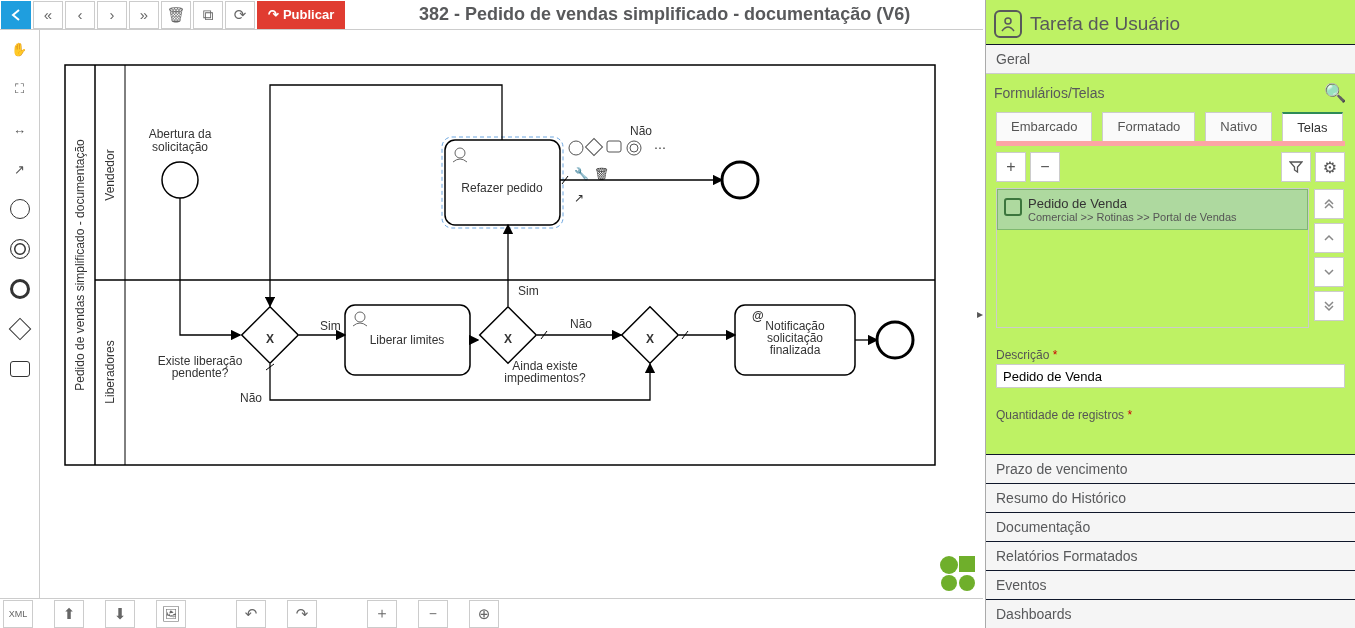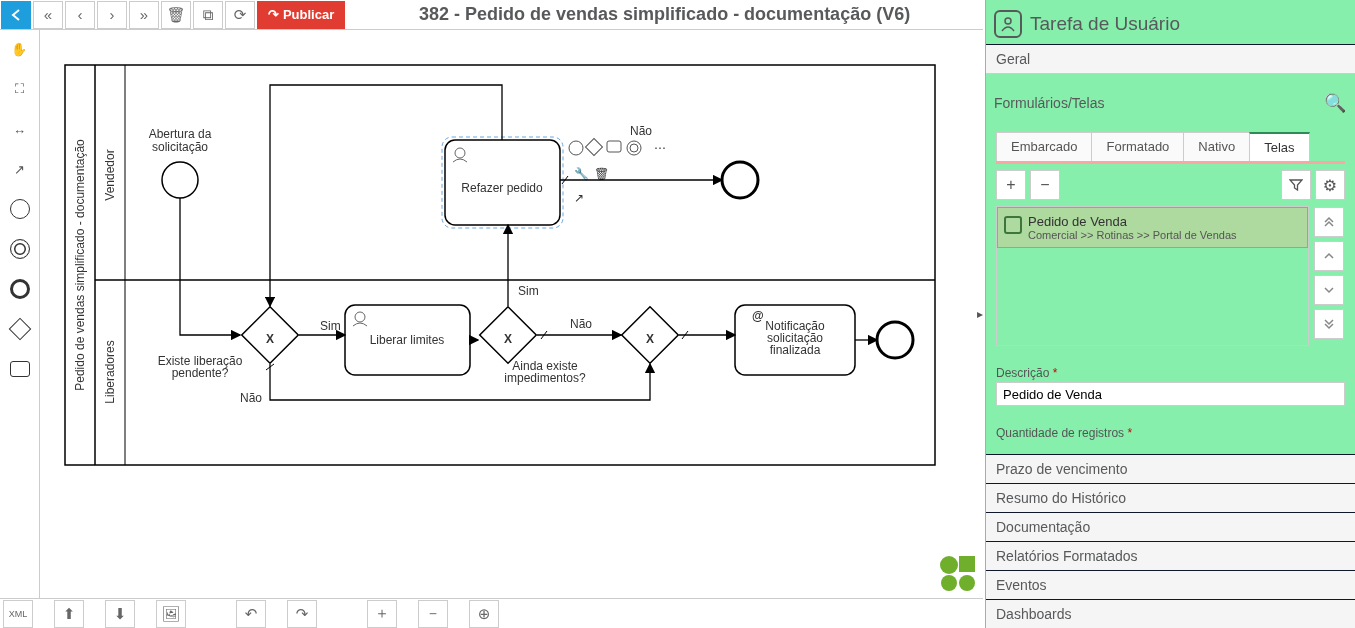--- a/index.html
+++ b/index.html
@@ -12,28 +12,28 @@
 .left-tools{position:absolute;left:0;top:30px;width:40px;bottom:30px;border-right:1px solid #ccc;display:flex;flex-direction:column;align-items:center;padding-top:5px;gap:12px}
 .tool{width:28px;height:28px;display:flex;align-items:center;justify-content:center;color:#555;cursor:pointer}
 .circle{width:20px;height:20px;border:1.5px solid #333;border-radius:50%}
 .circle.dbl{box-shadow:inset 0 0 0 3px #fff, inset 0 0 0 4.5px #333}
 .circle.thick{border-width:3px;width:20px;height:20px}
 .diamond{width:16px;height:16px;border:1.5px solid #333;transform:rotate(45deg)}
 .user-task-icon{width:20px;height:16px;border:1.5px solid #333;border-radius:3px;position:relative}
 .canvas{position:absolute;left:40px;top:30px;right:372px;bottom:30px;overflow:hidden}
 .bottombar{position:absolute;left:0;right:372px;bottom:0;height:30px;border-top:1px solid #ccc;display:flex;align-items:center;gap:19px;padding:0 2px}
 .logo{position:absolute;right:378px;bottom:35px;width:40px;height:40px}
-.right-panel{position:absolute;right:0;top:0;width:370px;bottom:0;border-left:1px solid #aaa;background:#86efac;display:flex;flex-direction:column}
+.right-panel{position:absolute;right:0;top:0;width:370px;bottom:0;border-left:1px solid #aaa;background:#bef264;display:flex;flex-direction:column}
 .panel-title{display:flex;align-items:center;gap:8px;padding:10px 8px 6px;font-size:19px;color:#58595B}
 .panel-title .ico{width:28px;height:28px;border:2px solid #58595B;border-radius:6px;display:flex;align-items:center;justify-content:center}
 .acc{padding:6px 10px;border-top:1px solid #0f172a;font-size:14px;color:#58595B;background:#f5f5f5;cursor:pointer}
 .section{flex:1;display:flex;flex-direction:column;min-height:0;overflow:visible;padding:0 10px}
-.search-row{display:flex;align-items:center;justify-content:space-between;padding:18px 8px;border-top:1px solid #ccc}
+.search-row{display:flex;align-items:center;justify-content:space-between;padding:8px 8px;border-top:1px solid #ccc}
 .search-row .lbl{font-size:14px;color:#58595B}
-.tabs{display:flex;gap:0;margin:0 0 6px;border-bottom:3px solid #fca5a5}
+.tabs{display:flex;gap:11px;margin:0 0 6px;border-bottom:5px solid #fca5a5}
 .tab{padding:6px 14px;border:1px solid #ccc;border-bottom:none;background:#fafafa;color:#555;cursor:pointer;font-size:13px;margin-right:-1px}
 .tab.active{border-top:2px solid #2E8B57;background:#fff;color:#333;font-weight:normal}
 .row-actions{display:flex;gap:4px;align-items:center;margin-bottom:6px;justify-content:space-between}
 .row-actions .left,.row-actions .right{display:flex;gap:4px}
 .sq-btn{width:30px;height:30px;border:1px solid #ccc;display:flex;align-items:center;justify-content:center;background:#fff;cursor:pointer;color:#555;font-size:16px}
 .listbox{border:1px solid #ccc;min-height:140px;position:relative;margin-right:36px}
 .list-item{background:#AED99F;border:1px solid #7FB870;padding:6px;display:flex;gap:6px;align-items:flex-start}
 .list-item .ico{width:18px;height:18px;border:2px solid #3c763d;border-radius:3px;flex-shrink:0;margin-top:2px}
 .list-item .t1{color:#333;font-size:13px}
 .list-item .t2{color:#555;font-size:11px}

